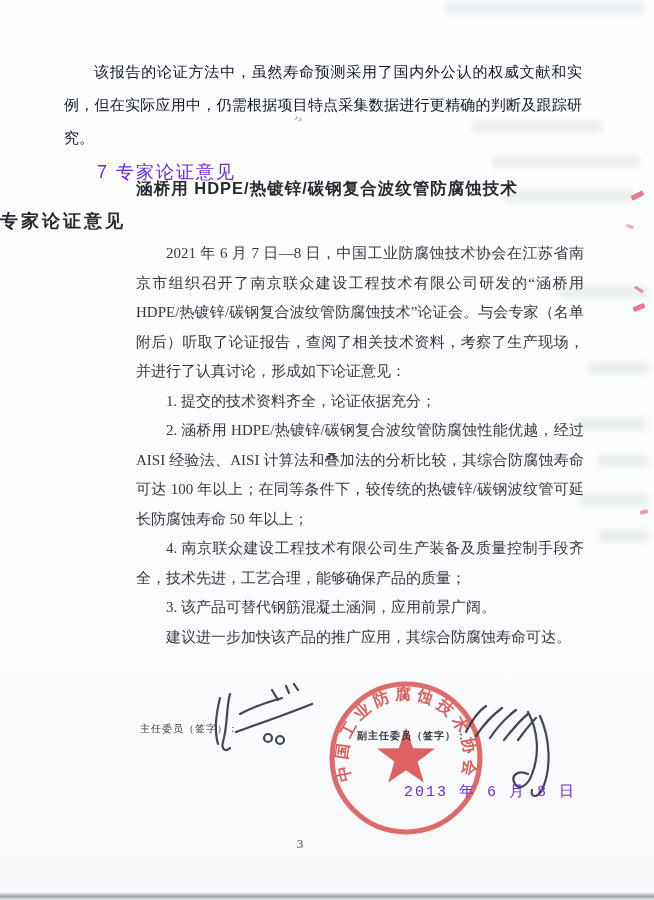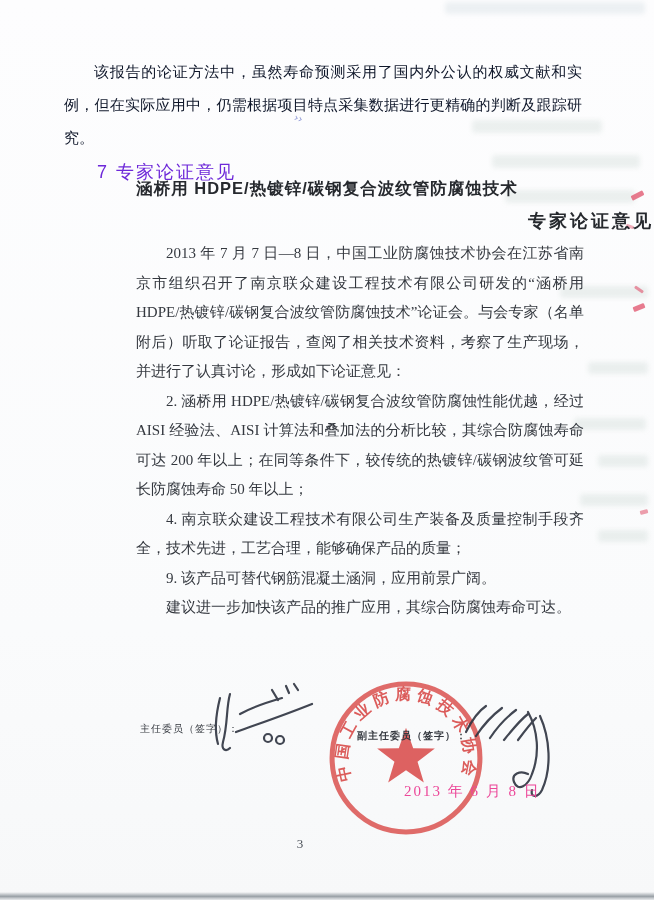--- a/index.html
+++ b/index.html
@@ -19,34 +19,34 @@
     left:97px;top:124px;
     font-family:"Liberation Sans","DejaVu Sans",sans-serif;
     font-weight:normal;font-size:18px;letter-spacing:2px;color:#6d28d9;margin-top:36px;
   }
   .doc-title{
     left:0;top:178px;width:654px;text-align:center;
     font-family:"Liberation Sans","DejaVu Sans",sans-serif;
     font-weight:bold;font-size:16.5px;letter-spacing:1px;color:#26292e;
   }
   .doc-subtitle{
-    left:0;top:209px;width:654px;text-align:right;
+    left:0;top:209px;width:654px;text-align:left;
     font-family:"Liberation Sans","DejaVu Sans",sans-serif;
     font-weight:bold;font-size:18px;letter-spacing:3px;color:#26292e;
   }
   .body-block{
     left:136px;top:239px;width:448px;
     font-size:15px;line-height:29.5px;text-align:justify;color:#34383f;
   }
   .body-block p{margin:0;text-indent:2em;}
   .sig-label{
     font-size:10px;color:#34383f;letter-spacing:1px;white-space:nowrap;
   }
   .date-line{
-    left:404px;top:782px;font-size:15px;letter-spacing:2px;color:#ec4899;
+    left:404px;top:782px;font-size:15px;letter-spacing:2px;color:#6d28d9;font-family:Liberation Mono, monospace;
   }
   .page-number{
     left:0;top:836px;width:600px;text-align:center;
     font-size:13px;color:#4a4f57;
   }
   .seal-wrap{left:325px;top:677px;width:162px;height:162px;}
   .sig-svg{pointer-events:none;}
   .smudge{
     background:rgba(150,172,162,0.16);
     filter:blur(2.5px);border-radius:3px;
@@ -84,24 +84,25 @@
 <div class="abs blue-mark" style="left:294px;top:112px;">››</div>
 
 <div class="abs intro">该报告的论证方法中，虽然寿命预测采用了国内外公认的权威文献和实例，但在实际应用中，仍需根据项目特点采集数据进行更精确的判断及跟踪研究。</div>
 
 <div class="abs section-heading">7 专家论证意见</div>
 
 <div class="abs doc-title">涵桥用 HDPE/热镀锌/碳钢复合波纹管防腐蚀技术</div>
 <div class="abs doc-subtitle">专家论证意见</div>
 
 <div class="abs body-block">
-  <p>2013 年 7 月 7 日—8 日，中国工业防腐蚀技术协会在江苏省南京市组织召开了南京联众建设工程技术有限公司研发的“涵桥用 HDPE/热镀锌/碳钢复合波纹管防腐蚀技术”论证会。与会专家（名单附后）听取了论证报告，查阅了相关技术资料，考察了生产现场，并进行了认真讨论，形成如下论证意见：</p>
-  <p>2. 涵桥用 HDPE/热镀锌/碳钢复合波纹管防腐蚀性能优越，经过 AISI 经验法、AISI 计算法和叠加法的分析比较，其综合防腐蚀寿命可达 200 年以上；在同等条件下，较传统的热镀锌/碳钢波纹管可延长防腐蚀寿命 50 年以上；</p>
+  <p>2021 年 6 月 7 日—8 日，中国工业防腐蚀技术协会在江苏省南京市组织召开了南京联众建设工程技术有限公司研发的“涵桥用 HDPE/热镀锌/碳钢复合波纹管防腐蚀技术”论证会。与会专家（名单附后）听取了论证报告，查阅了相关技术资料，考察了生产现场，并进行了认真讨论，形成如下论证意见：</p>
+  <p>1. 提交的技术资料齐全，论证依据充分；</p>
+  <p>2. 涵桥用 HDPE/热镀锌/碳钢复合波纹管防腐蚀性能优越，经过 AISI 经验法、AISI 计算法和叠加法的分析比较，其综合防腐蚀寿命可达 100 年以上；在同等条件下，较传统的热镀锌/碳钢波纹管可延长防腐蚀寿命 50 年以上；</p>
   <p>4. 南京联众建设工程技术有限公司生产装备及质量控制手段齐全，技术先进，工艺合理，能够确保产品的质量；</p>
-  <p>9. 该产品可替代钢筋混凝土涵洞，应用前景广阔。</p>
+  <p>3. 该产品可替代钢筋混凝土涵洞，应用前景广阔。</p>
   <p>建议进一步加快该产品的推广应用，其综合防腐蚀寿命可达。</p>
 </div>
 
 <div class="abs seal-wrap">
   <svg width="162" height="162" viewBox="0 0 160 160">
     <circle cx="80" cy="80" r="73" fill="none" stroke="#d84745" stroke-width="5" opacity="0.8"></circle>
     <polygon points="80,50 87.1,70.3 108.5,70.7 91.4,83.7 97.6,104.3 80,92 62.4,104.3 68.6,83.7 51.5,70.7 72.9,70.3" fill="#d84745" opacity="0.85"></polygon>
     <defs>
       <path id="sealArc" d="M 27.4 104.5 A 58 58 0 1 1 132.6 104.5" fill="none"></path>
     </defs>

